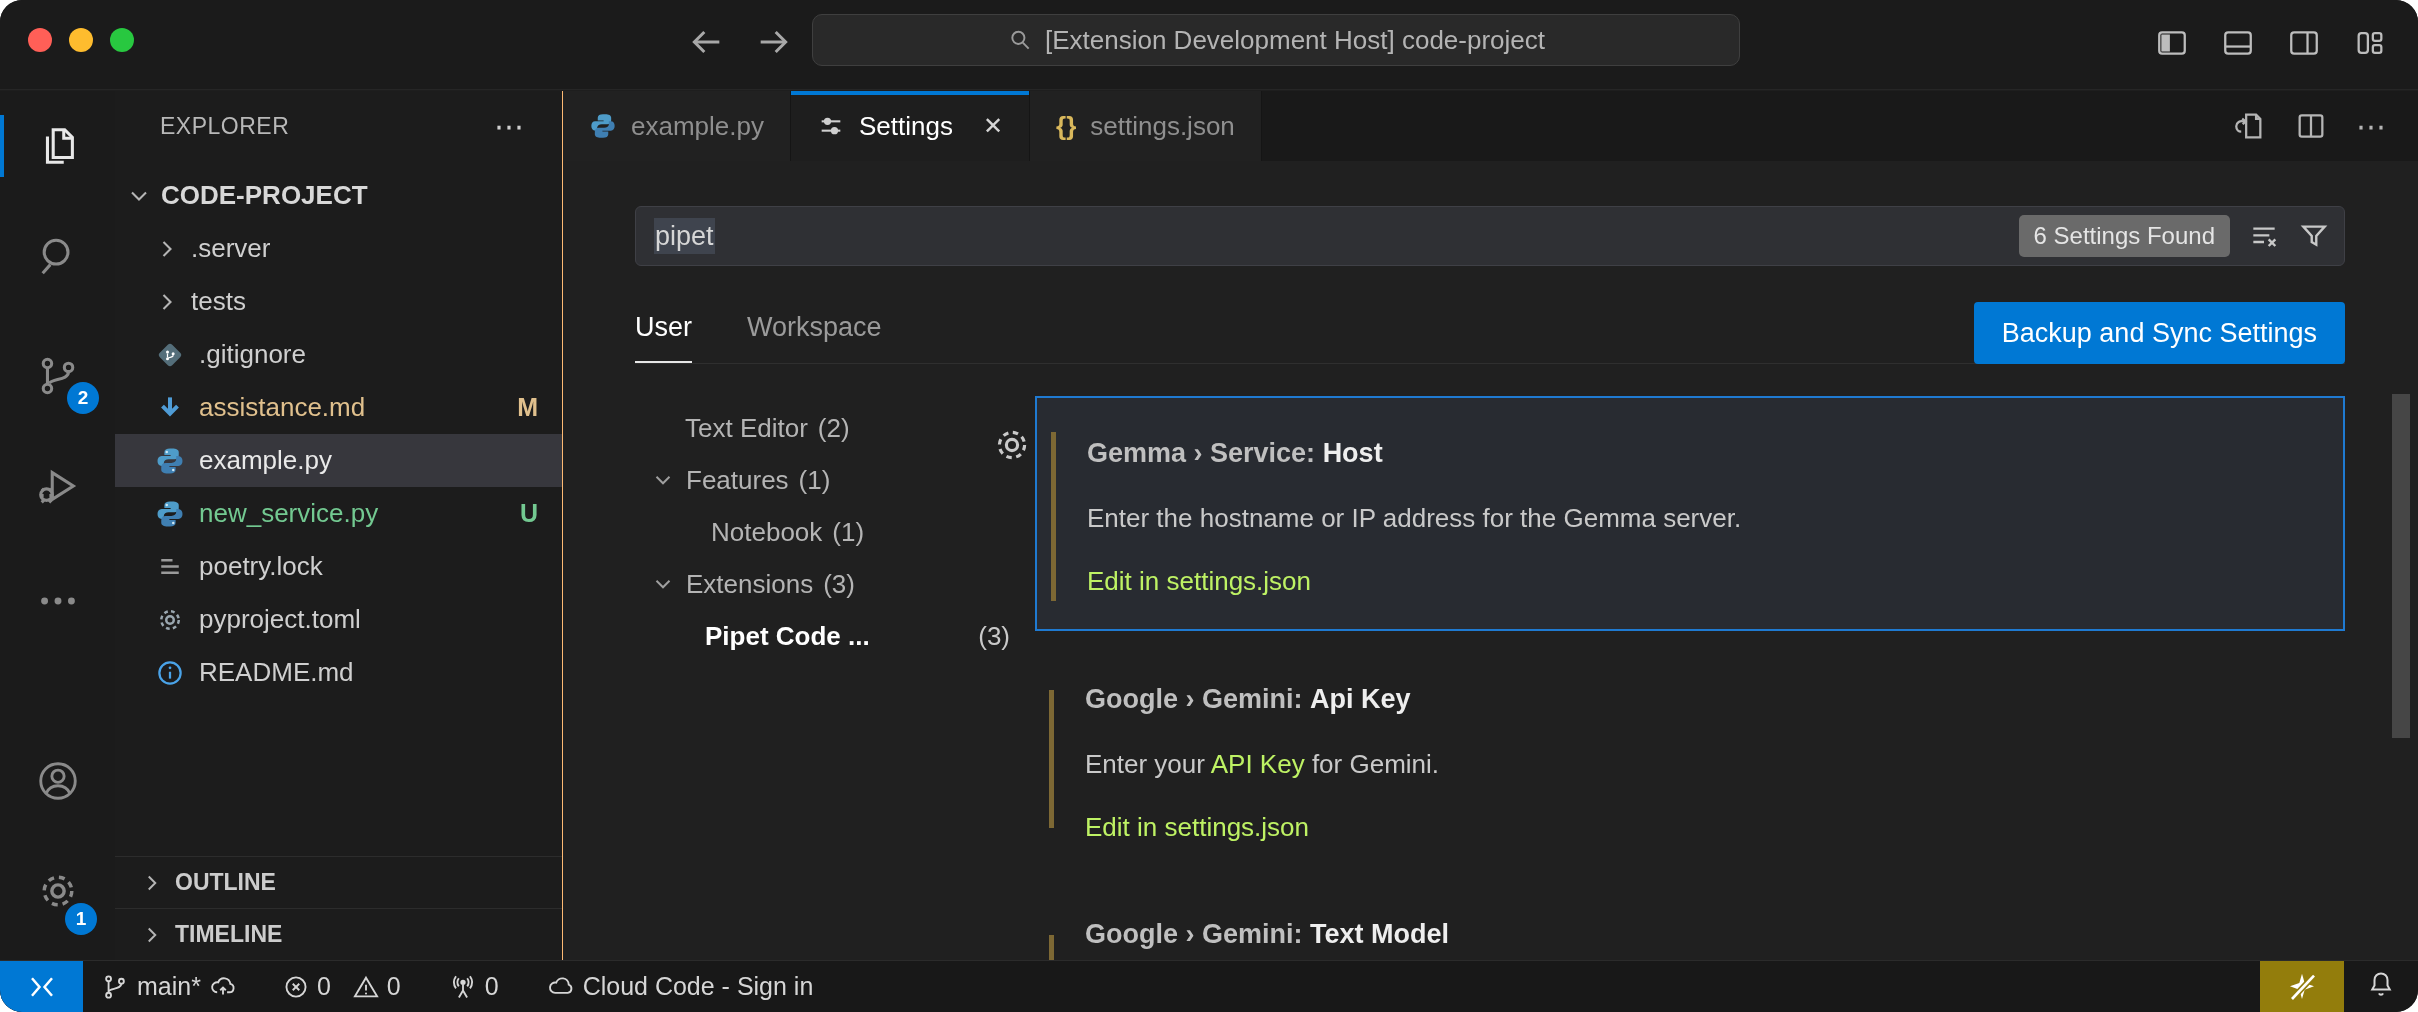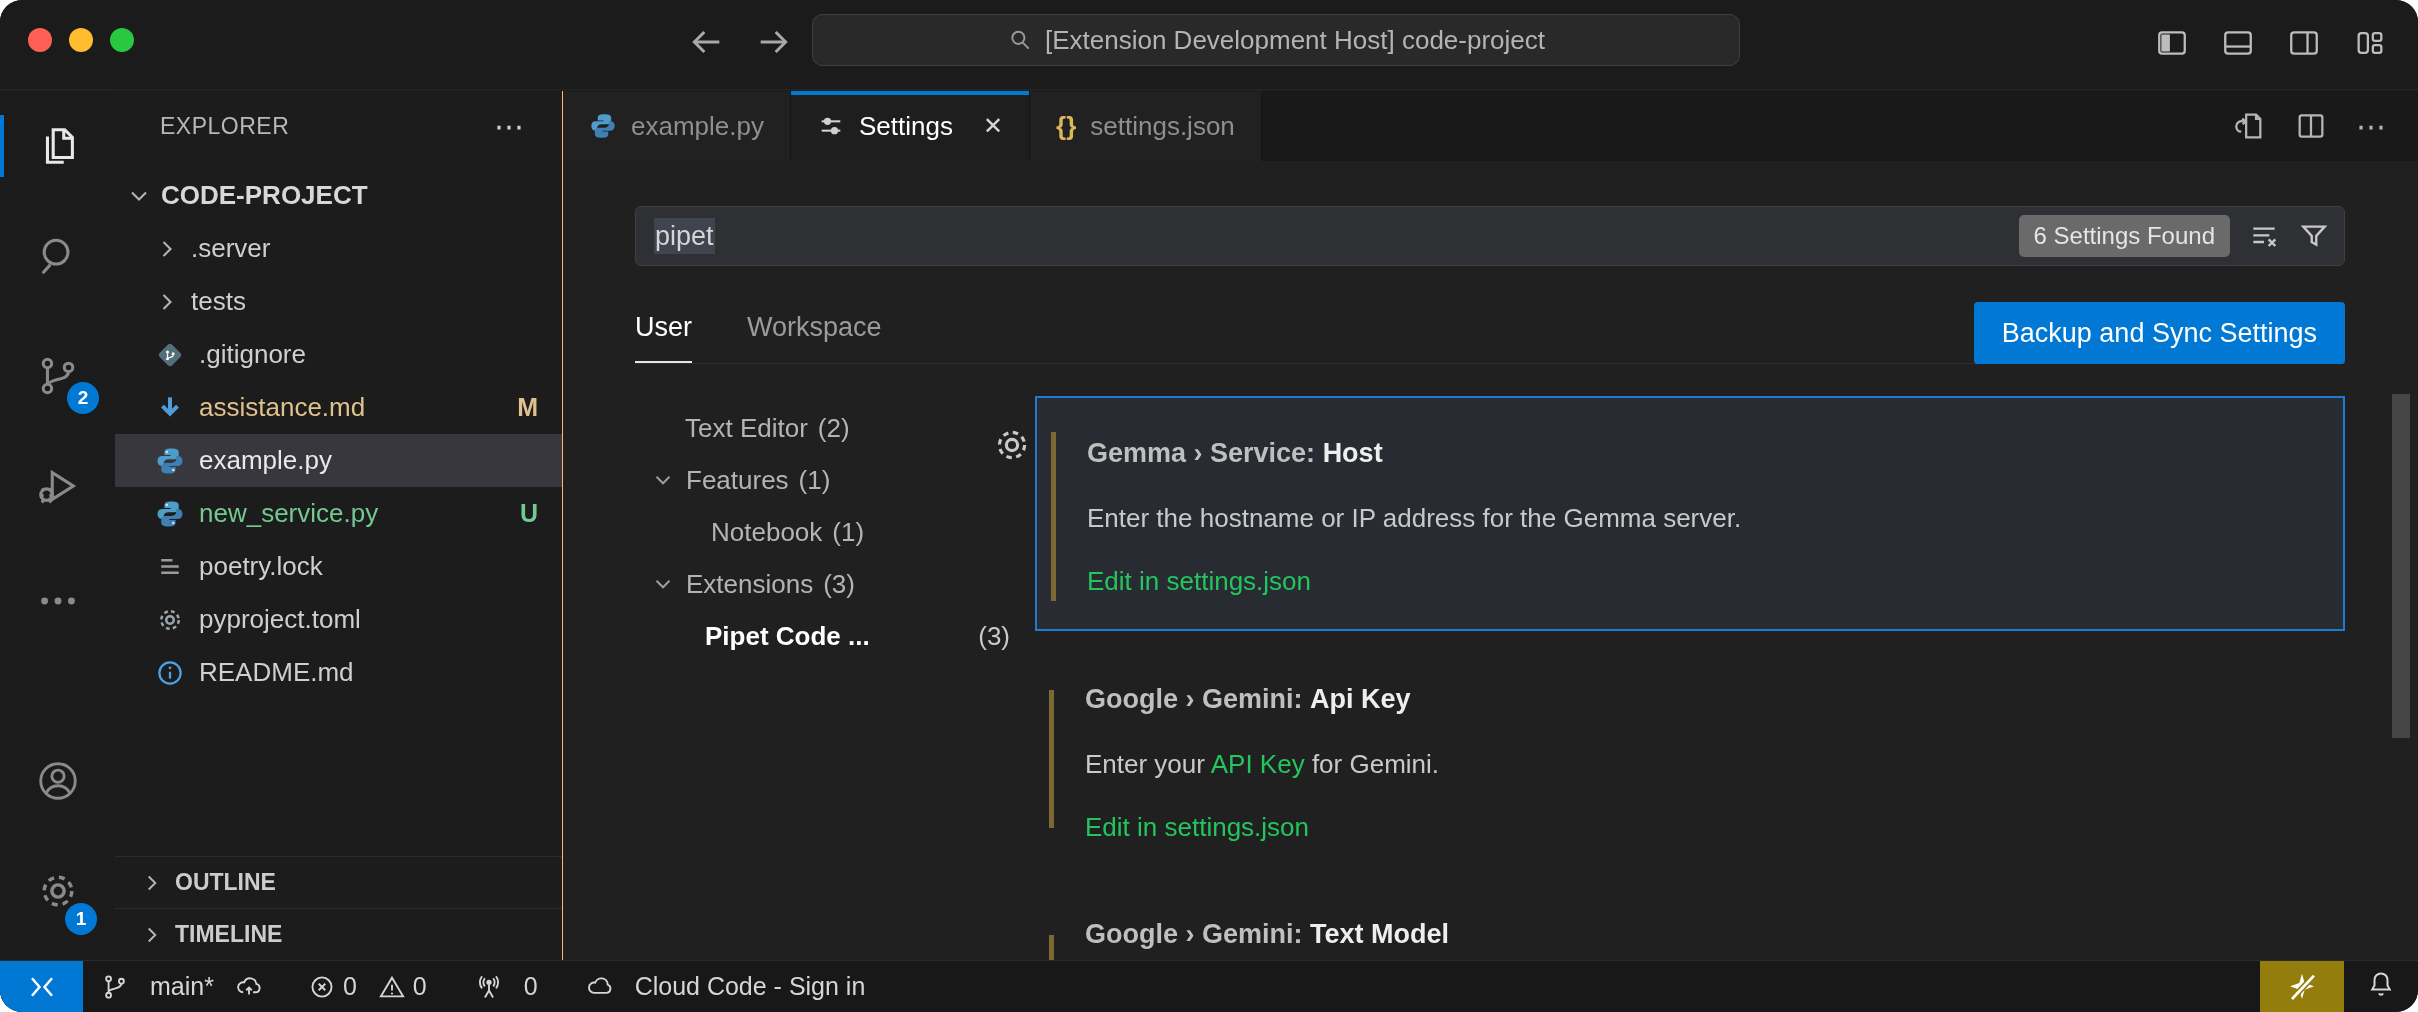--- a/index.html
+++ b/index.html
@@ -97,31 +97,31 @@
   .setting-list { position:absolute; left:472px; right:73px; top:0; bottom:0; overflow:hidden; }
   .setting-row { position:relative; padding:40px 0 0 50px; }
   .setting-row.selected { height:235px; border:2px solid #1f7ad1; background:#282b31; }
   .setting-row.r2 { height:200px; margin-top:25px; padding-top:28px; }
   .setting-row.r3 { margin-top:45px; padding-top:18px; height:70px; }
   .modbar { position:absolute; left:14px; top:34px; bottom:28px; width:5px; background:#7d6834; }
   .setting-row.r3 .modbar { bottom:6px; }
   .s-title { font-size:27px; color:#bfbfbf; font-weight:600; }
   .s-title .s-name { color:#eeeeee; font-weight:bold; }
   .s-desc { margin-top:34px; font-size:26px; color:#c9c9c9; }
-  .s-desc a, .s-link { color:#22c55e; text-decoration:none; }
+  .s-desc a, .s-link { color:#bef264; text-decoration:none; }
   .s-link { display:inline-block; margin-top:32px; font-size:26px; }
 
   .v-scrollbar { position:absolute; right:8px; top:303px; width:18px; height:344px; background:#464646; }
 
   
   .statusbar { position:absolute; left:0; right:0; bottom:0; height:52px; background:#181818; border-top:1px solid #2b2b2b;
                display:flex; align-items:center; color:#d6d6d6; font-size:25px; }
   .sb-remote { width:83px; height:52px; background:#0078d4; display:flex; align-items:center; justify-content:center; flex:none; }
   .sb-remote svg { width:30px; height:30px; color:#ffffff; }
-  .sb-group { display:flex; align-items:center; gap:21px; }
+  .sb-group { display:flex; align-items:center; gap:8px; }
   .sb-group svg { width:28px; height:28px; color:#d6d6d6; }
   .g-branch { margin-left:18px; }
   .g-problems { margin-left:45px; gap:7px; }
   .g-problems .warn { margin-left:14px; }
   .g-ports { margin-left:48px; }
   .g-cloud { margin-left:48px; }
   .sb-right { margin-left:auto; display:flex; align-items:center; }
   .spark-btn { width:84px; height:52px; background:#937d0c; display:flex; align-items:center; justify-content:center; }
   .spark-btn svg { width:32px; height:32px; }
   .bell-wrap { padding:0 22px; }

